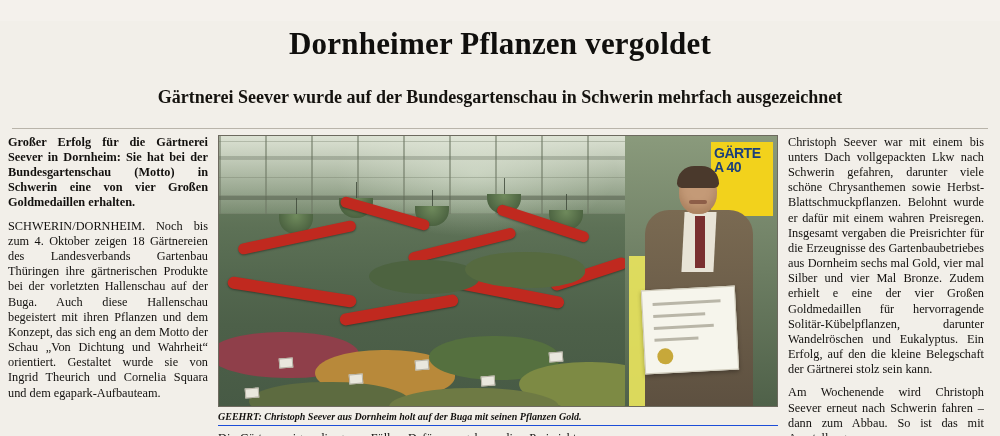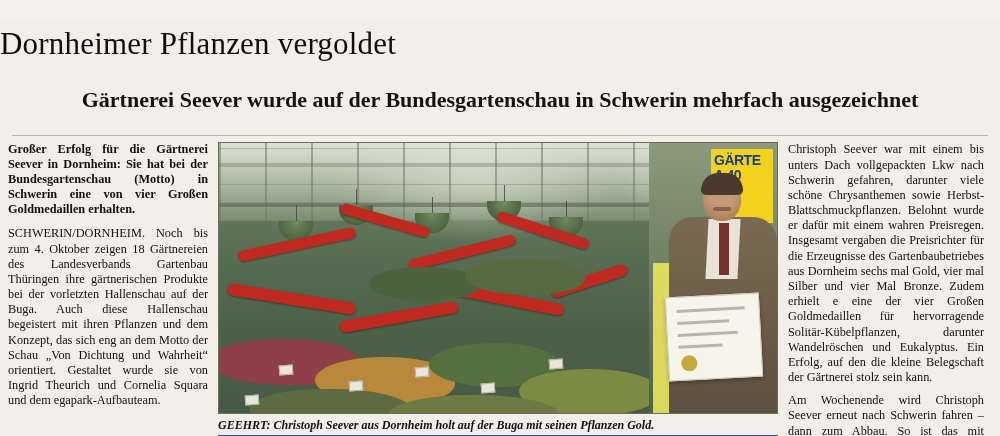--- a/index.html
+++ b/index.html
@@ -17,31 +17,31 @@
   .page {
     position: relative;
     width: 1000px;
     height: 436px;
     background: #f2efe9;
     padding: 0;
     box-sizing: border-box;
   }
   
   .headline {
-    text-align: left;
+    text-align: center;
     font-size: 31px;
-    font-weight: normal;
+    font-weight: bold;
     letter-spacing: 0.2px;
     padding-top: 6px;
     line-height: 1.08;
     color: #100f0d;
   }
   .subheadline {
     text-align: center;
-    font-size: 22px;
+    font-size: 18px;
     font-weight: bold;
     padding-top: 7px;
     padding-bottom: 5px;
     line-height: 1.1;
     color: #15130f;
   }
   .rule {
     height: 1px;
     background: #b9b4aa;
     margin: 4px 12px 0 12px;
@@ -155,21 +155,21 @@
     position: absolute;
     width: 12px; height: 8px;
     background: #e9e7dd;
     border: 1px solid #b5b1a4;
     transform: rotate(-4deg);
   }
   
   .man-panel {
     position: absolute;
     right: 0; top: 0;
-    width: 128px; height: 100%;
+    width: 152px; height: 100%;
     background: linear-gradient(180deg,#8a9a7c,#4f6149);
     overflow: hidden;
   }
   .banner {
     position: absolute;
     right: 4px; top: 6px;
     width: 62px; height: 74px;
     background: #f2d21c;
     color: #1c3f7a;
     font-family: "Liberation Sans", sans-serif;
@@ -250,25 +250,25 @@
     position: absolute;
     left: 4px; top: 120px;
     width: 30px; height: 150px;
     background: #e7e35d;
     opacity: 0.92;
   }
   
   .caption {
     width: 560px;
     box-sizing: border-box;
-    font-size: 12px;
+    font-size: 10px;
     font-weight: bold;
     font-style: italic;
     padding: 4px 0 2px 0;
-    border-bottom: 5px solid #1d4ed8;
+    border-bottom: 1px solid #1d4ed8;
     line-height: 1.2;
   }
   .caption .tag {
     font-style: italic;
     font-weight: bold;
   }
   
   .under-cols {
     display: flex;
     gap: 12px;

